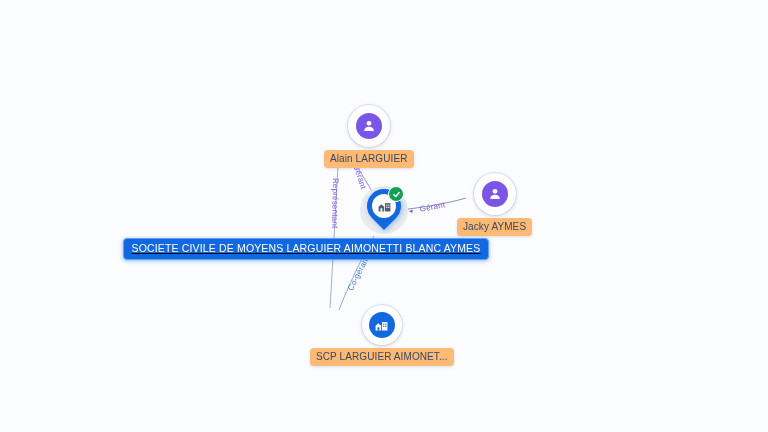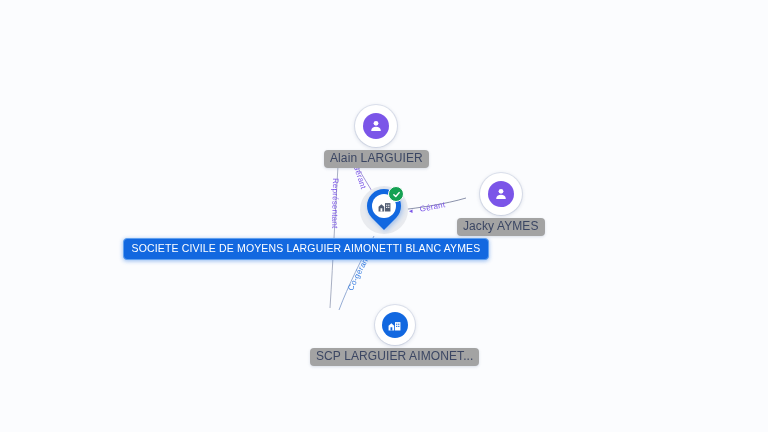--- a/index.html
+++ b/index.html
@@ -133,23 +133,23 @@
     display: flex;
     align-items: center;
     justify-content: center;
     z-index: 4;
   }
   .verified-badge svg { display: block; }
 
   
   .node-label {
     margin-top: 3px;
-    background: #a3a3a3;
+    background: #fdba74;
     color: #3b4663;
-    font-size: 12px;
+    font-size: 10px;
     line-height: 13px;
     padding: 2px 6px 3px 6px;
     border-radius: 4px;
     white-space: nowrap;
     box-shadow: 0 1px 3px rgba(40,60,110,0.16);
     letter-spacing: .1px;
   }
   .node-label.selected {
     background: #1268E0;
     color: #ffffff;
@@ -279,17 +279,17 @@
         </div>
         <div class="verified-badge">
           <svg width="9" height="9" viewBox="0 0 24 24" fill="none" stroke="#ffffff" stroke-width="4" stroke-linecap="round" stroke-linejoin="round">
             <polyline points="5,12.5 10,17.5 19,7"></polyline>
           </svg>
         </div>
       </div>
     </div>
   </div>
 
-  <div style="position:absolute; left:0; top:235px; width:612px; display:flex; justify-content:center;">
+  <div style="position:absolute; left:0; top:235px; width:612px; display:flex; justify-content:center;text-decoration:underline;">
     <div class="node-label selected">SOCIETE CIVILE DE MOYENS LARGUIER AIMONETTI BLANC AYMES</div>
   </div>
 
 </div>
 
 </body></html>

